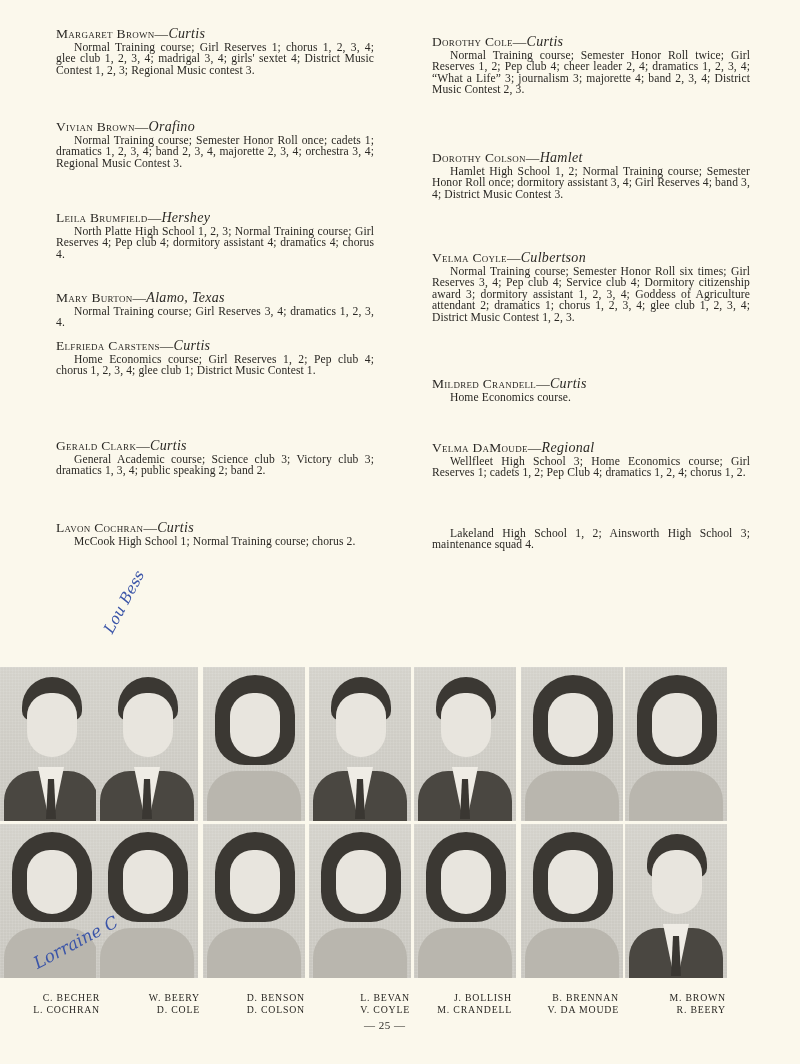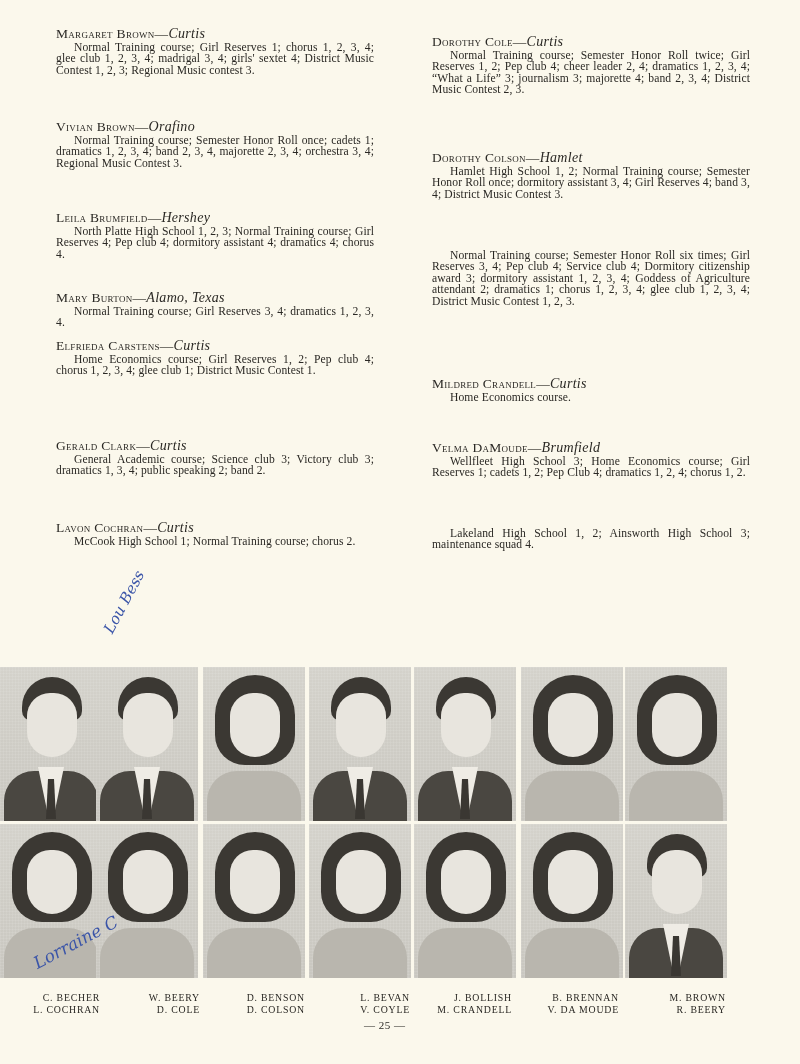--- a/index.html
+++ b/index.html
@@ -81,28 +81,29 @@
 <div class="col right">
   <div class="entry" style="top:0px">
     <div class="name"><span>Dorothy Cole</span><span>—</span><span class="town">Curtis</span></div>
     <div class="desc">Normal Training course; Semester Honor Roll twice; Girl Reserves 1, 2; Pep club 4; cheer leader 2, 4; dramatics 1, 2, 3, 4; “What a Life” 3; journalism 3; majorette 4; band 2, 3, 4; District Music Contest 2, 3.</div>
   </div>
   <div class="entry" style="top:116px">
     <div class="name"><span>Dorothy Colson</span><span>—</span><span class="town">Hamlet</span></div>
     <div class="desc">Hamlet High School 1, 2; Normal Training course; Semester Honor Roll once; dormitory assistant 3, 4; Girl Reserves 4; band 3, 4; District Music Contest 3.</div>
   </div>
   <div class="entry" style="top:216px">
+    <div class="name"><span>Velma Coyle</span><span>—</span><span class="town">Culbertson</span></div>
     <div class="desc">Normal Training course; Semester Honor Roll six times; Girl Reserves 3, 4; Pep club 4; Service club 4; Dormitory citizenship award 3; dormitory assistant 1, 2, 3, 4; Goddess of Agriculture attendant 2; dramatics 1; chorus 1, 2, 3, 4; glee club 1, 2, 3, 4; District Music Contest 1, 2, 3.</div>
   </div>
   <div class="entry" style="top:342px">
     <div class="name"><span>Mildred Crandell</span><span>—</span><span class="town">Curtis</span></div>
     <div class="desc">Home Economics course.</div>
   </div>
   <div class="entry" style="top:406px">
-    <div class="name"><span>Velma DaMoude</span><span>—</span><span class="town">Brumfield</span></div>
+    <div class="name"><span>Velma DaMoude</span><span>—</span><span class="town">Regional</span></div>
     <div class="desc">Wellfleet High School 3; Home Economics course; Girl Reserves 1; cadets 1, 2; Pep Club 4; dramatics 1, 2, 4; chorus 1, 2.</div>
   </div>
   <div class="entry" style="top:494px">
     <div class="desc">Lakeland High School 1, 2; Ainsworth High School 3; maintenance squad 4.</div>
   </div>
 </div>
 
 <div class="sig" style="left:100px; top:628px; transform: rotate(-62deg); transform-origin: left top;">Lou Bess</div>
 
 <div class="photos" id="photos">

